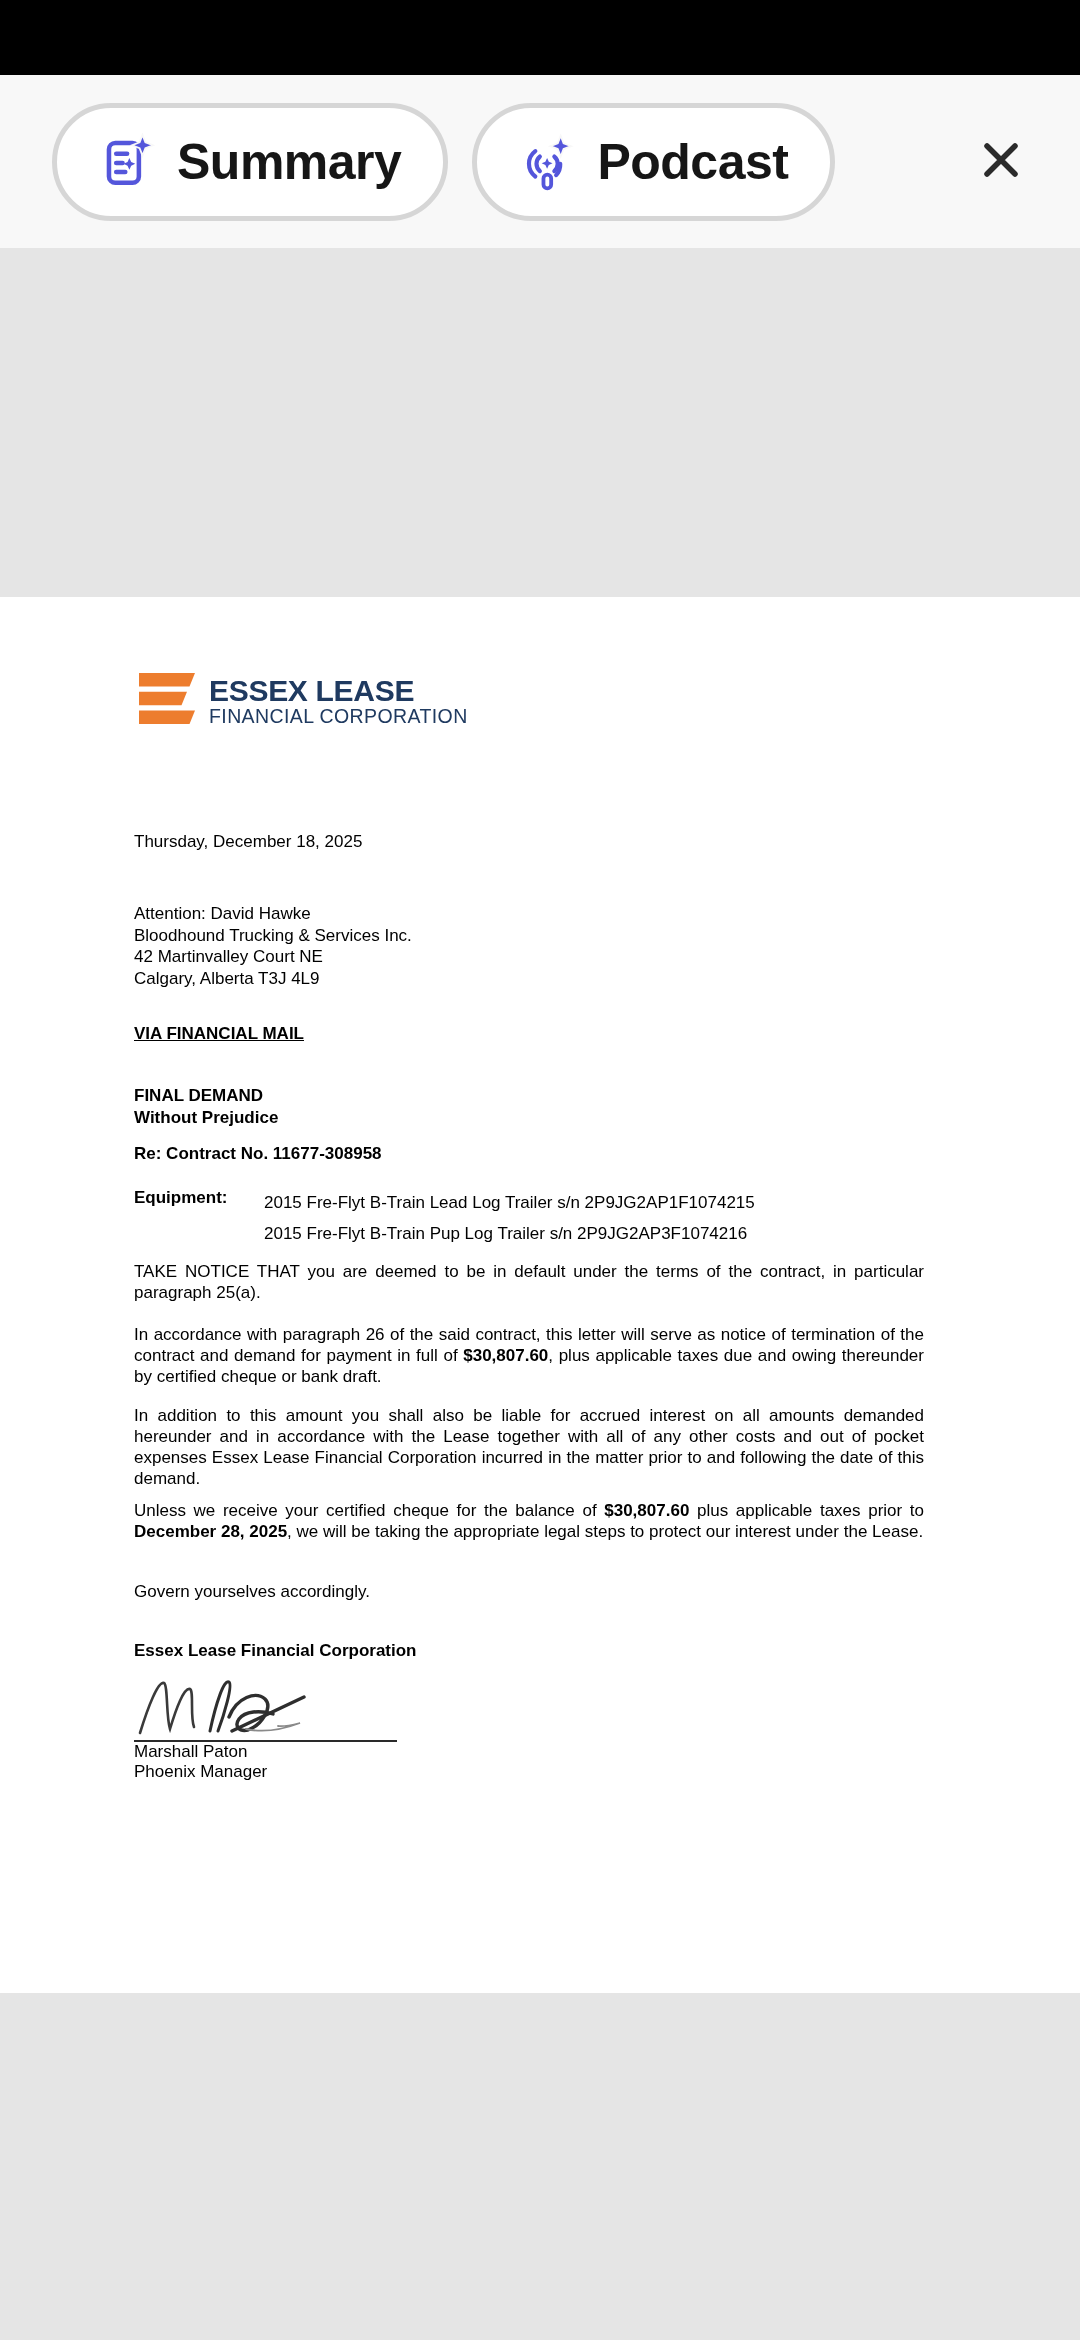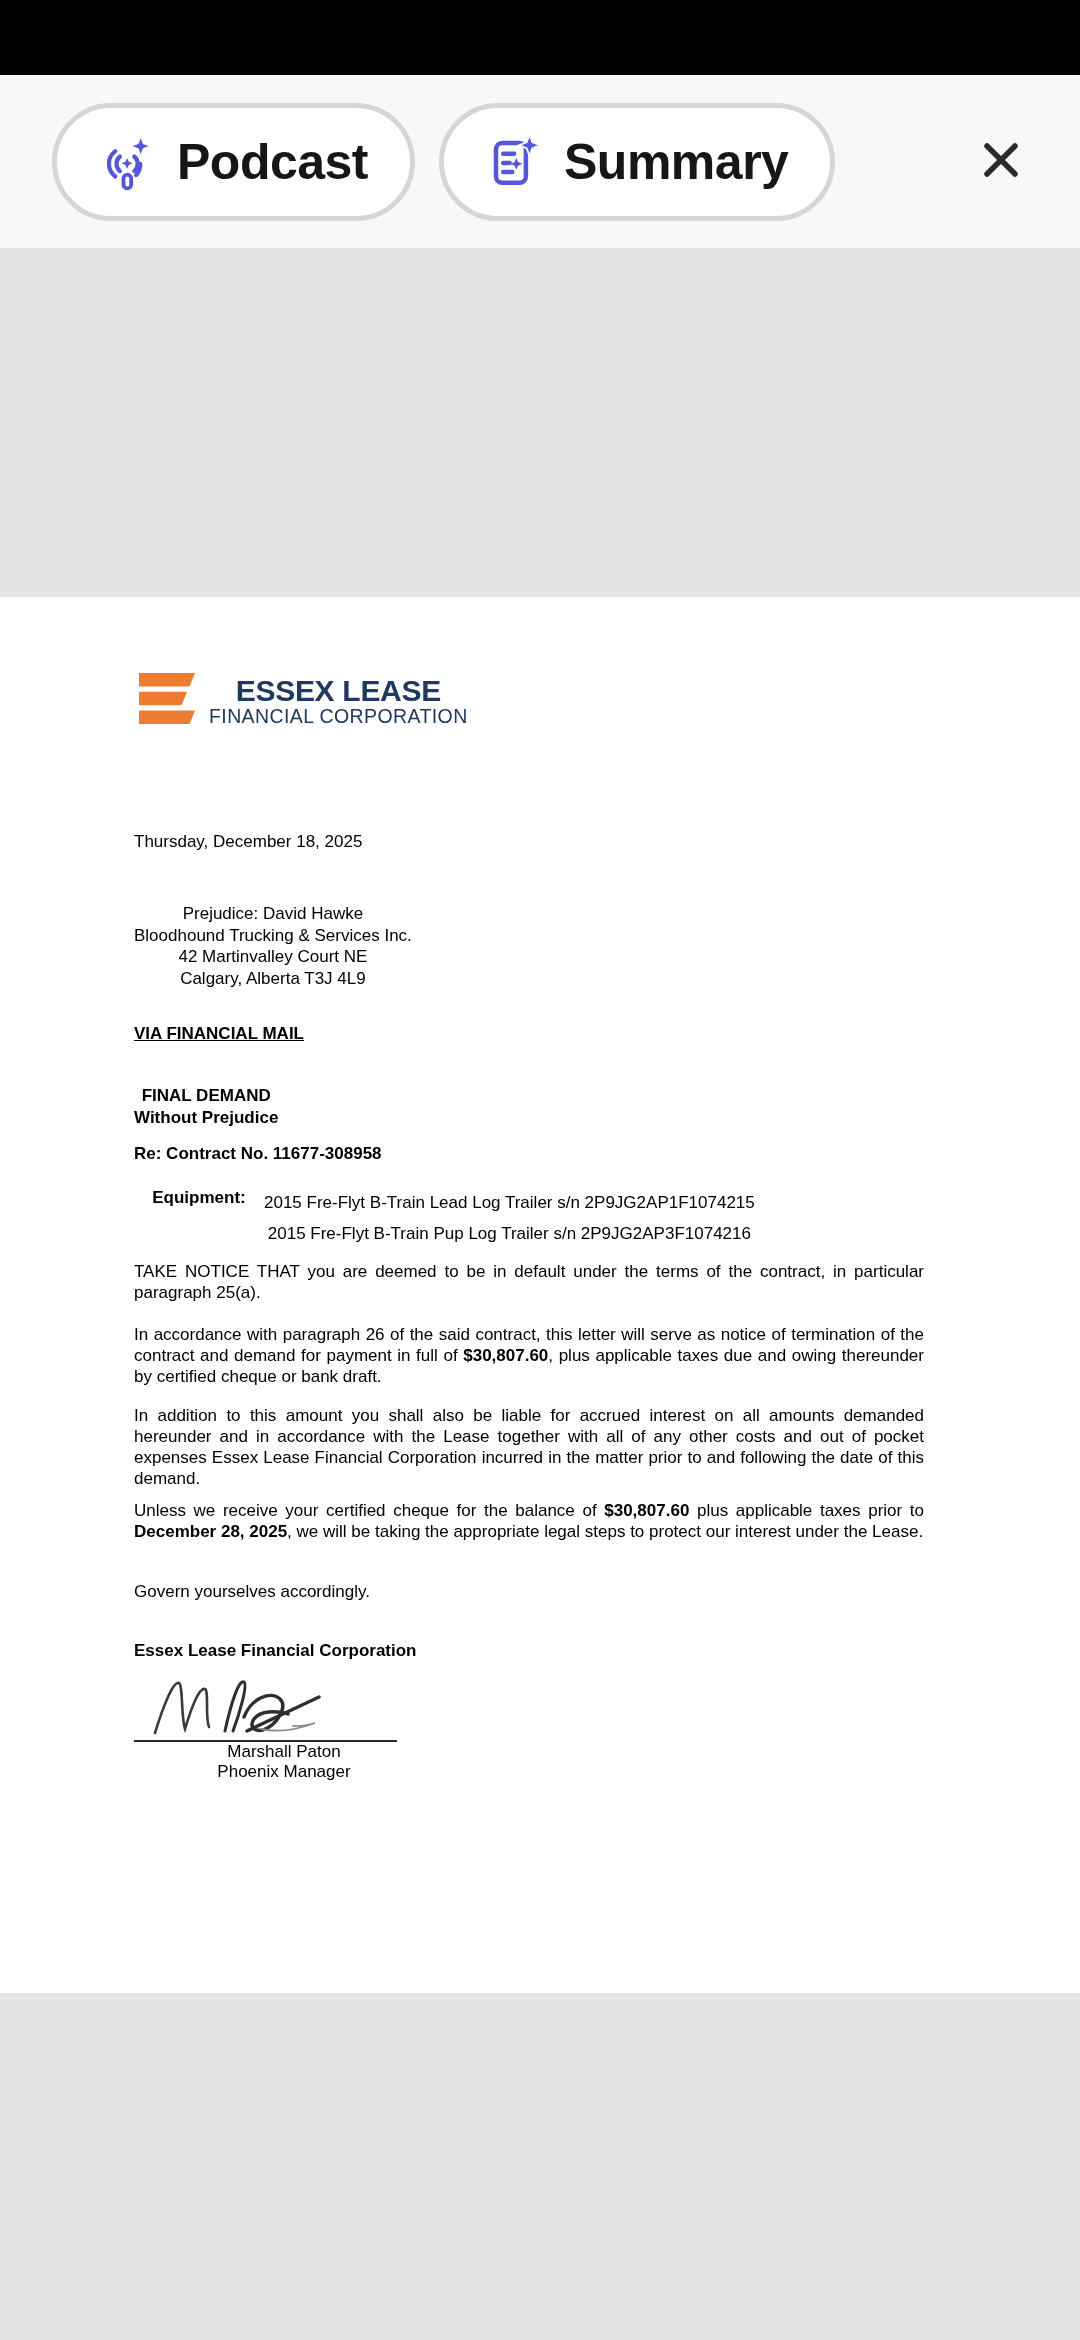--- a/index.html
+++ b/index.html
@@ -14,21 +14,21 @@
         background:#fff;border:5px solid #d6d6d6;border-radius:62px;cursor:pointer;}
   .pill-label{font-size:50px;font-weight:700;color:#161616;letter-spacing:-0.5px;line-height:1;}
   .pill svg{display:block;}
   .close-btn{margin-left:auto;margin-right:46px;background:none;border:none;padding:10px;cursor:pointer;}
 
   
   .viewer{position:absolute;top:248px;left:0;width:1080px;height:2092px;background:#e5e5e5;}
   .page{position:absolute;top:349px;left:0;width:1080px;height:1396px;background:#fff;}
 
   .letter{position:relative;width:100%;height:100%;color:#000;font-size:17px;line-height:21px;}
-  .abs{position:absolute;text-align:center;}
+  .abs{position:absolute;}
 
   .logo-block{left:137px;top:76px;display:flex;align-items:center;gap:14px;}
   .logo-text .logo-name{font-size:30px;font-weight:700;color:#1f3a60;line-height:30px;letter-spacing:-0.3px;}
   .logo-text .logo-sub{font-size:19.5px;font-weight:500;color:#1f3a60;line-height:20px;letter-spacing:0.4px;}
 
   .address{right:105px;top:70px;text-align:right;font-size:15.5px;line-height:18.6px;color:#1a1a1a;}
   .address sup{font-size:10px;}
 
   .date-line{left:134px;top:234px;}
   .recipient{left:134px;top:306px;line-height:21.5px;}
@@ -57,44 +57,44 @@
 <body>
 
 <div class="screen">
 
   <div class="status-bar"></div>
 
   <div class="toolbar">
     <button class="pill">
       <span>
         <svg width="58" height="58" viewBox="0 0 64 64" fill="none">
+          <rect x="11" y="11" width="33" height="44" rx="7" stroke="#5456DB" stroke-width="5"></rect>
+          <path d="M19 23h12" stroke="#5456DB" stroke-width="5" stroke-linecap="round"></path>
+          <path d="M19 33h7" stroke="#5456DB" stroke-width="5" stroke-linecap="round"></path>
+          <path d="M19 43h10" stroke="#5456DB" stroke-width="5" stroke-linecap="round"></path>
+          <path d="M33.5 27.5l2 4.5 4.5 2-4.5 2-2 4.5-2-4.5-4.5-2 4.5-2z" fill="#5456DB"></path>
+          <path d="M48 2l3.2 8.3 8.3 3.2-8.3 3.2-3.2 8.3-3.2-8.3-8.3-3.2 8.3-3.2z" fill="#5456DB" stroke="#f8f8f8" stroke-width="2"></path>
+        </svg>
+      </span>
+      <span class="pill-label">Summary</span>
+    </button>
+
+    <button class="pill">
+      <span>
+        <svg width="58" height="58" viewBox="0 0 64 64" fill="none">
           <path d="M18 20 A17.5 17.5 0 0 0 18 48" stroke="#5456DB" stroke-width="4.6" stroke-linecap="round"></path>
           <path d="M23 26 A10.5 10.5 0 0 0 23 42" stroke="#5456DB" stroke-width="4.6" stroke-linecap="round"></path>
           <path d="M39 26 A10.5 10.5 0 0 1 39 42" stroke="#5456DB" stroke-width="4.6" stroke-linecap="round"></path>
           <path d="M45.5 34 A17.5 17.5 0 0 1 41 46.5" stroke="#5456DB" stroke-width="4.6" stroke-linecap="round"></path>
           <path d="M31 27.5l1.9 4.1 4.1 1.9-4.1 1.9-1.9 4.1-1.9-4.1-4.1-1.9 4.1-1.9z" fill="#5456DB"></path>
           <rect x="27" y="46" width="8.5" height="15" rx="4.2" stroke="#5456DB" stroke-width="4.2"></rect>
           <path d="M46 3l3.2 8.3 8.3 3.2-8.3 3.2-3.2 8.3-3.2-8.3-8.3-3.2 8.3-3.2z" fill="#5456DB" stroke="#f8f8f8" stroke-width="2"></path>
         </svg>
       </span>
       <span class="pill-label">Podcast</span>
-    </button>
-
-    <button class="pill">
-      <span>
-        <svg width="58" height="58" viewBox="0 0 64 64" fill="none">
-          <rect x="11" y="11" width="33" height="44" rx="7" stroke="#5456DB" stroke-width="5"></rect>
-          <path d="M19 23h12" stroke="#5456DB" stroke-width="5" stroke-linecap="round"></path>
-          <path d="M19 33h7" stroke="#5456DB" stroke-width="5" stroke-linecap="round"></path>
-          <path d="M19 43h10" stroke="#5456DB" stroke-width="5" stroke-linecap="round"></path>
-          <path d="M33.5 27.5l2 4.5 4.5 2-4.5 2-2 4.5-2-4.5-4.5-2 4.5-2z" fill="#5456DB"></path>
-          <path d="M48 2l3.2 8.3 8.3 3.2-8.3 3.2-3.2 8.3-3.2-8.3-8.3-3.2 8.3-3.2z" fill="#5456DB" stroke="#f8f8f8" stroke-width="2"></path>
-        </svg>
-      </span>
-      <span class="pill-label">Summary</span>
     </button>
 
     <button class="close-btn">
       <span>
         <svg width="46" height="46" viewBox="0 0 46 46" fill="none">
           <path d="M9 9L37 37M37 9L9 37" stroke="#2b2b2b" stroke-width="5.5" stroke-linecap="round"></path>
         </svg>
       </span>
     </button>
   </div>
@@ -114,21 +114,21 @@
           <span class="logo-text">
             <div class="logo-name">ESSEX LEASE</div>
             <div class="logo-sub">FINANCIAL CORPORATION</div>
           </span>
         </div>
 
 
         <div class="abs date-line">Thursday, December 18, 2025</div>
 
         <div class="abs recipient">
-          <div>Prejudice: David Hawke</div>
+          <div>Attention: David Hawke</div>
           <div>Bloodhound Trucking &amp; Services Inc.</div>
           <div>42 Martinvalley Court NE</div>
           <div>Calgary, Alberta T3J 4L9</div>
         </div>
 
         <div class="abs delivery">VIA FINANCIAL MAIL</div>
 
         <div class="abs subject">
           <div>FINAL DEMAND</div>
           <div>Without Prejudice</div>

